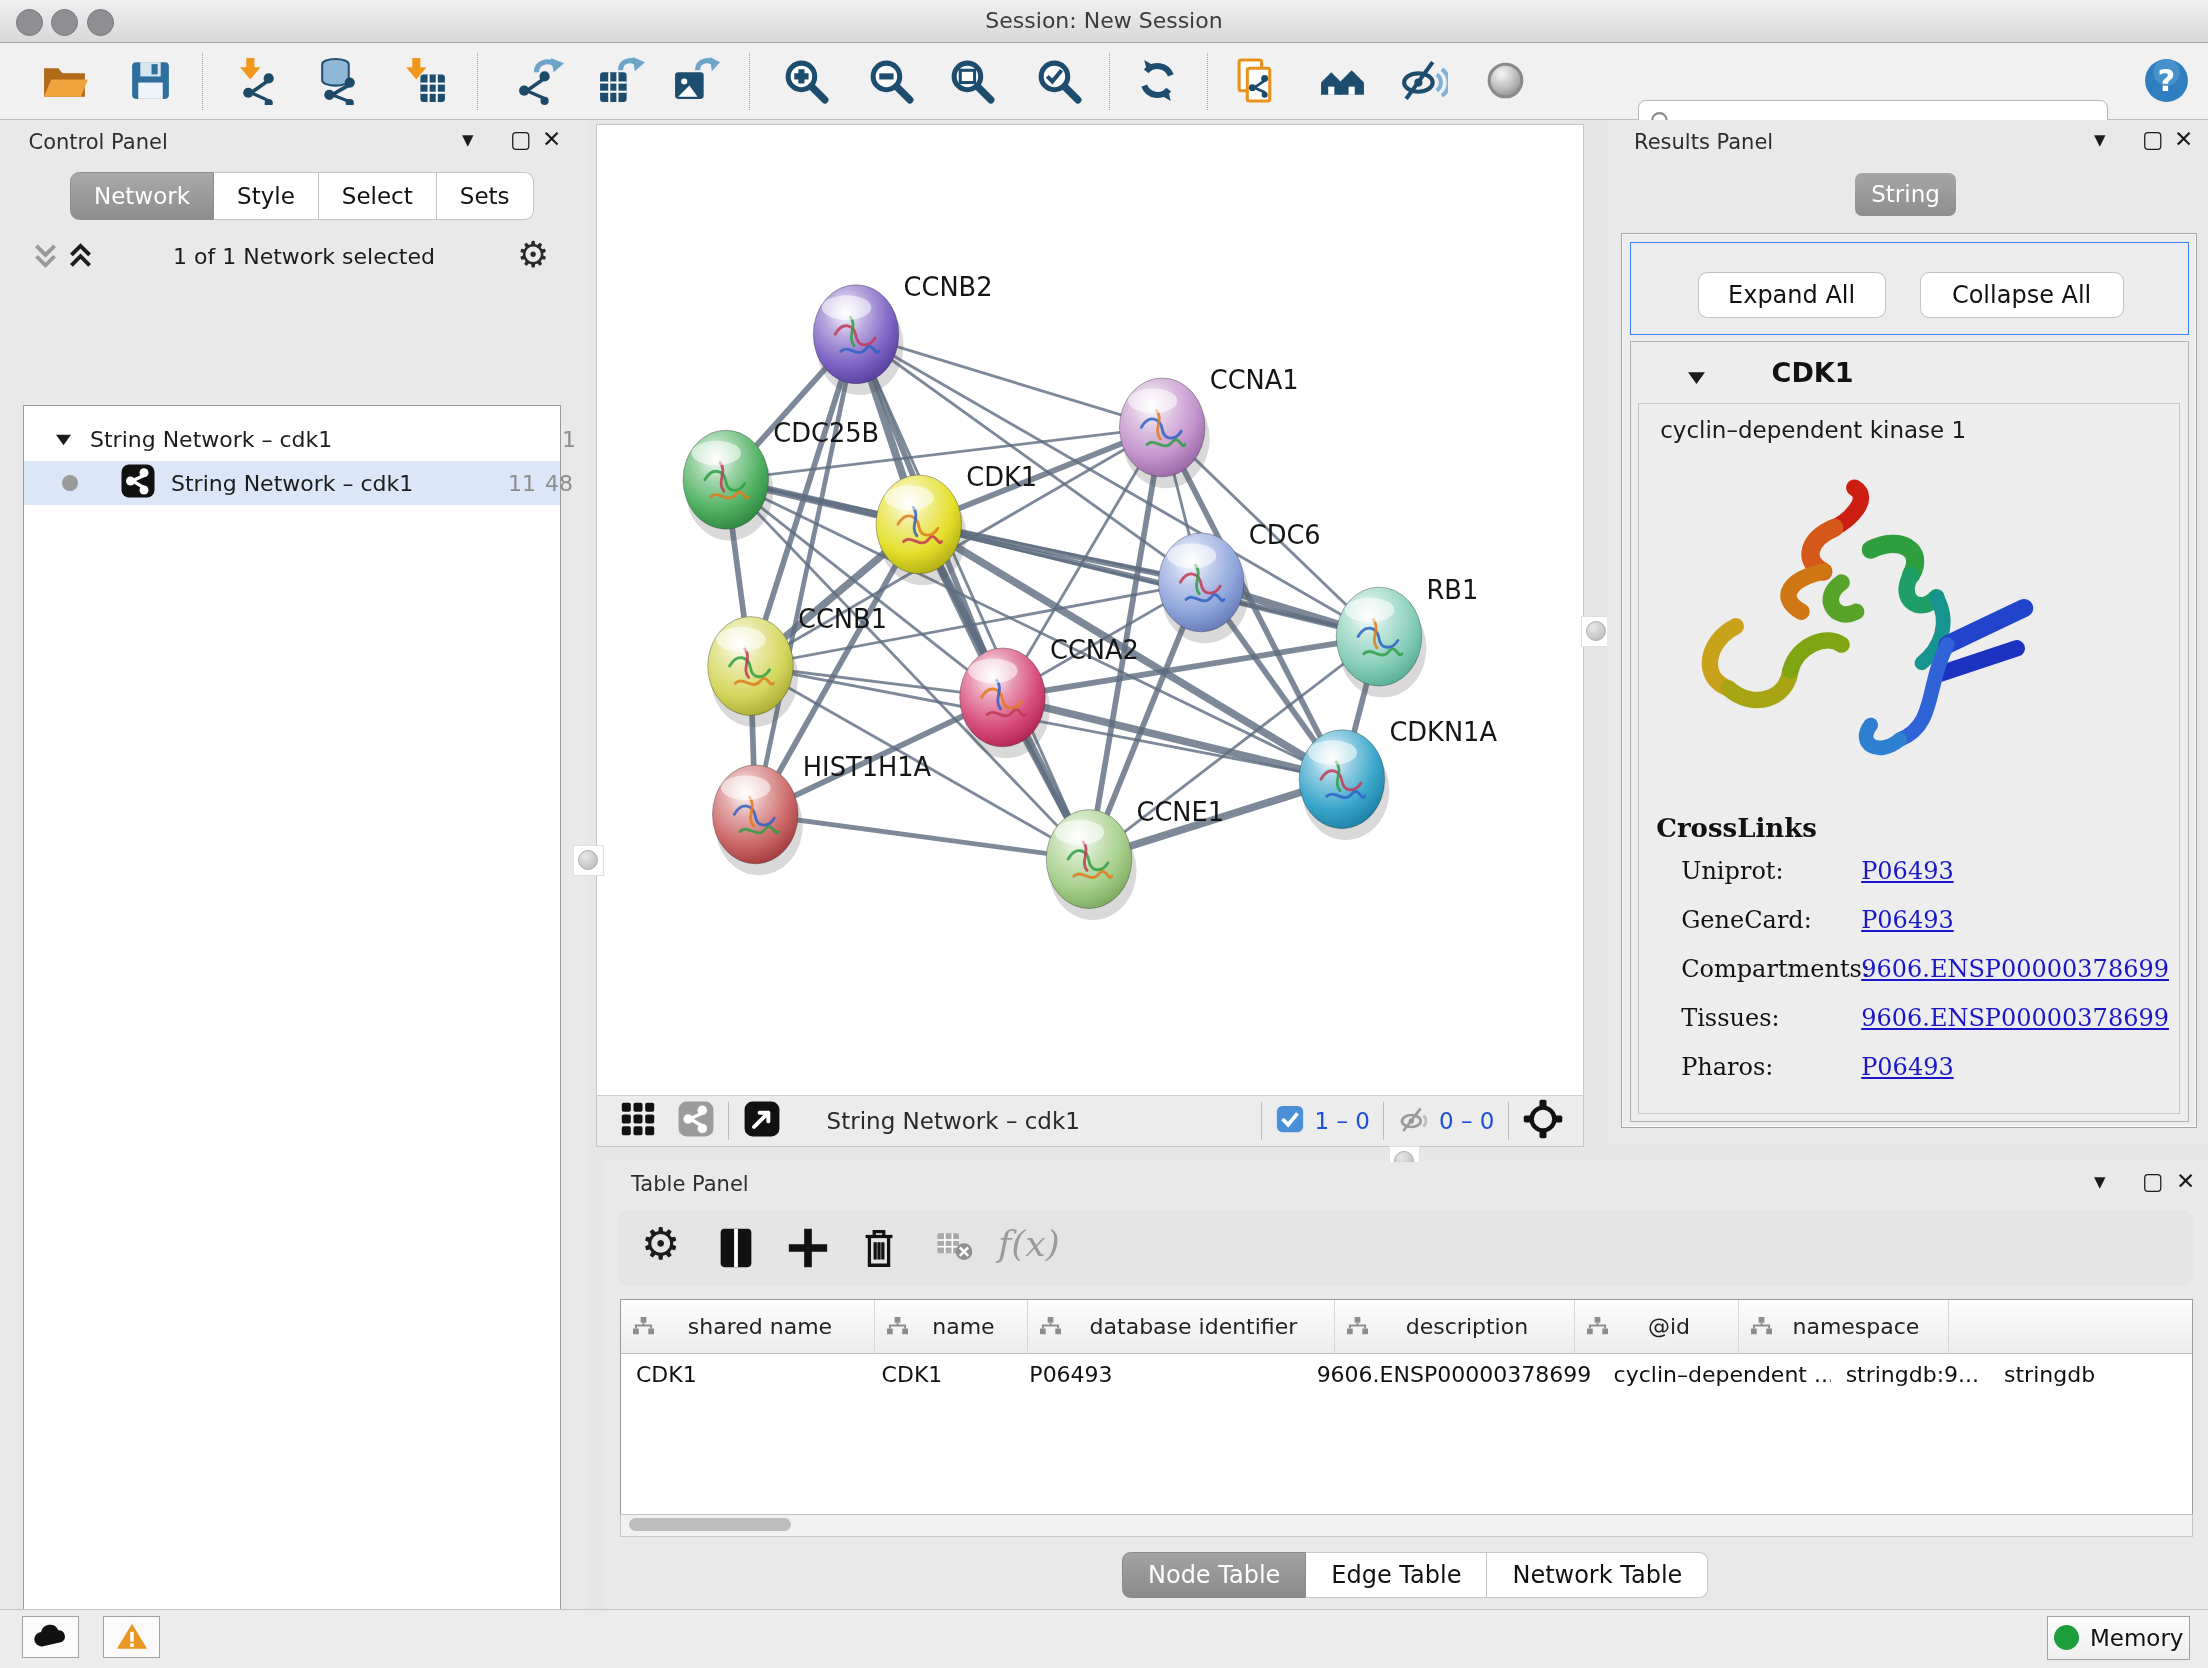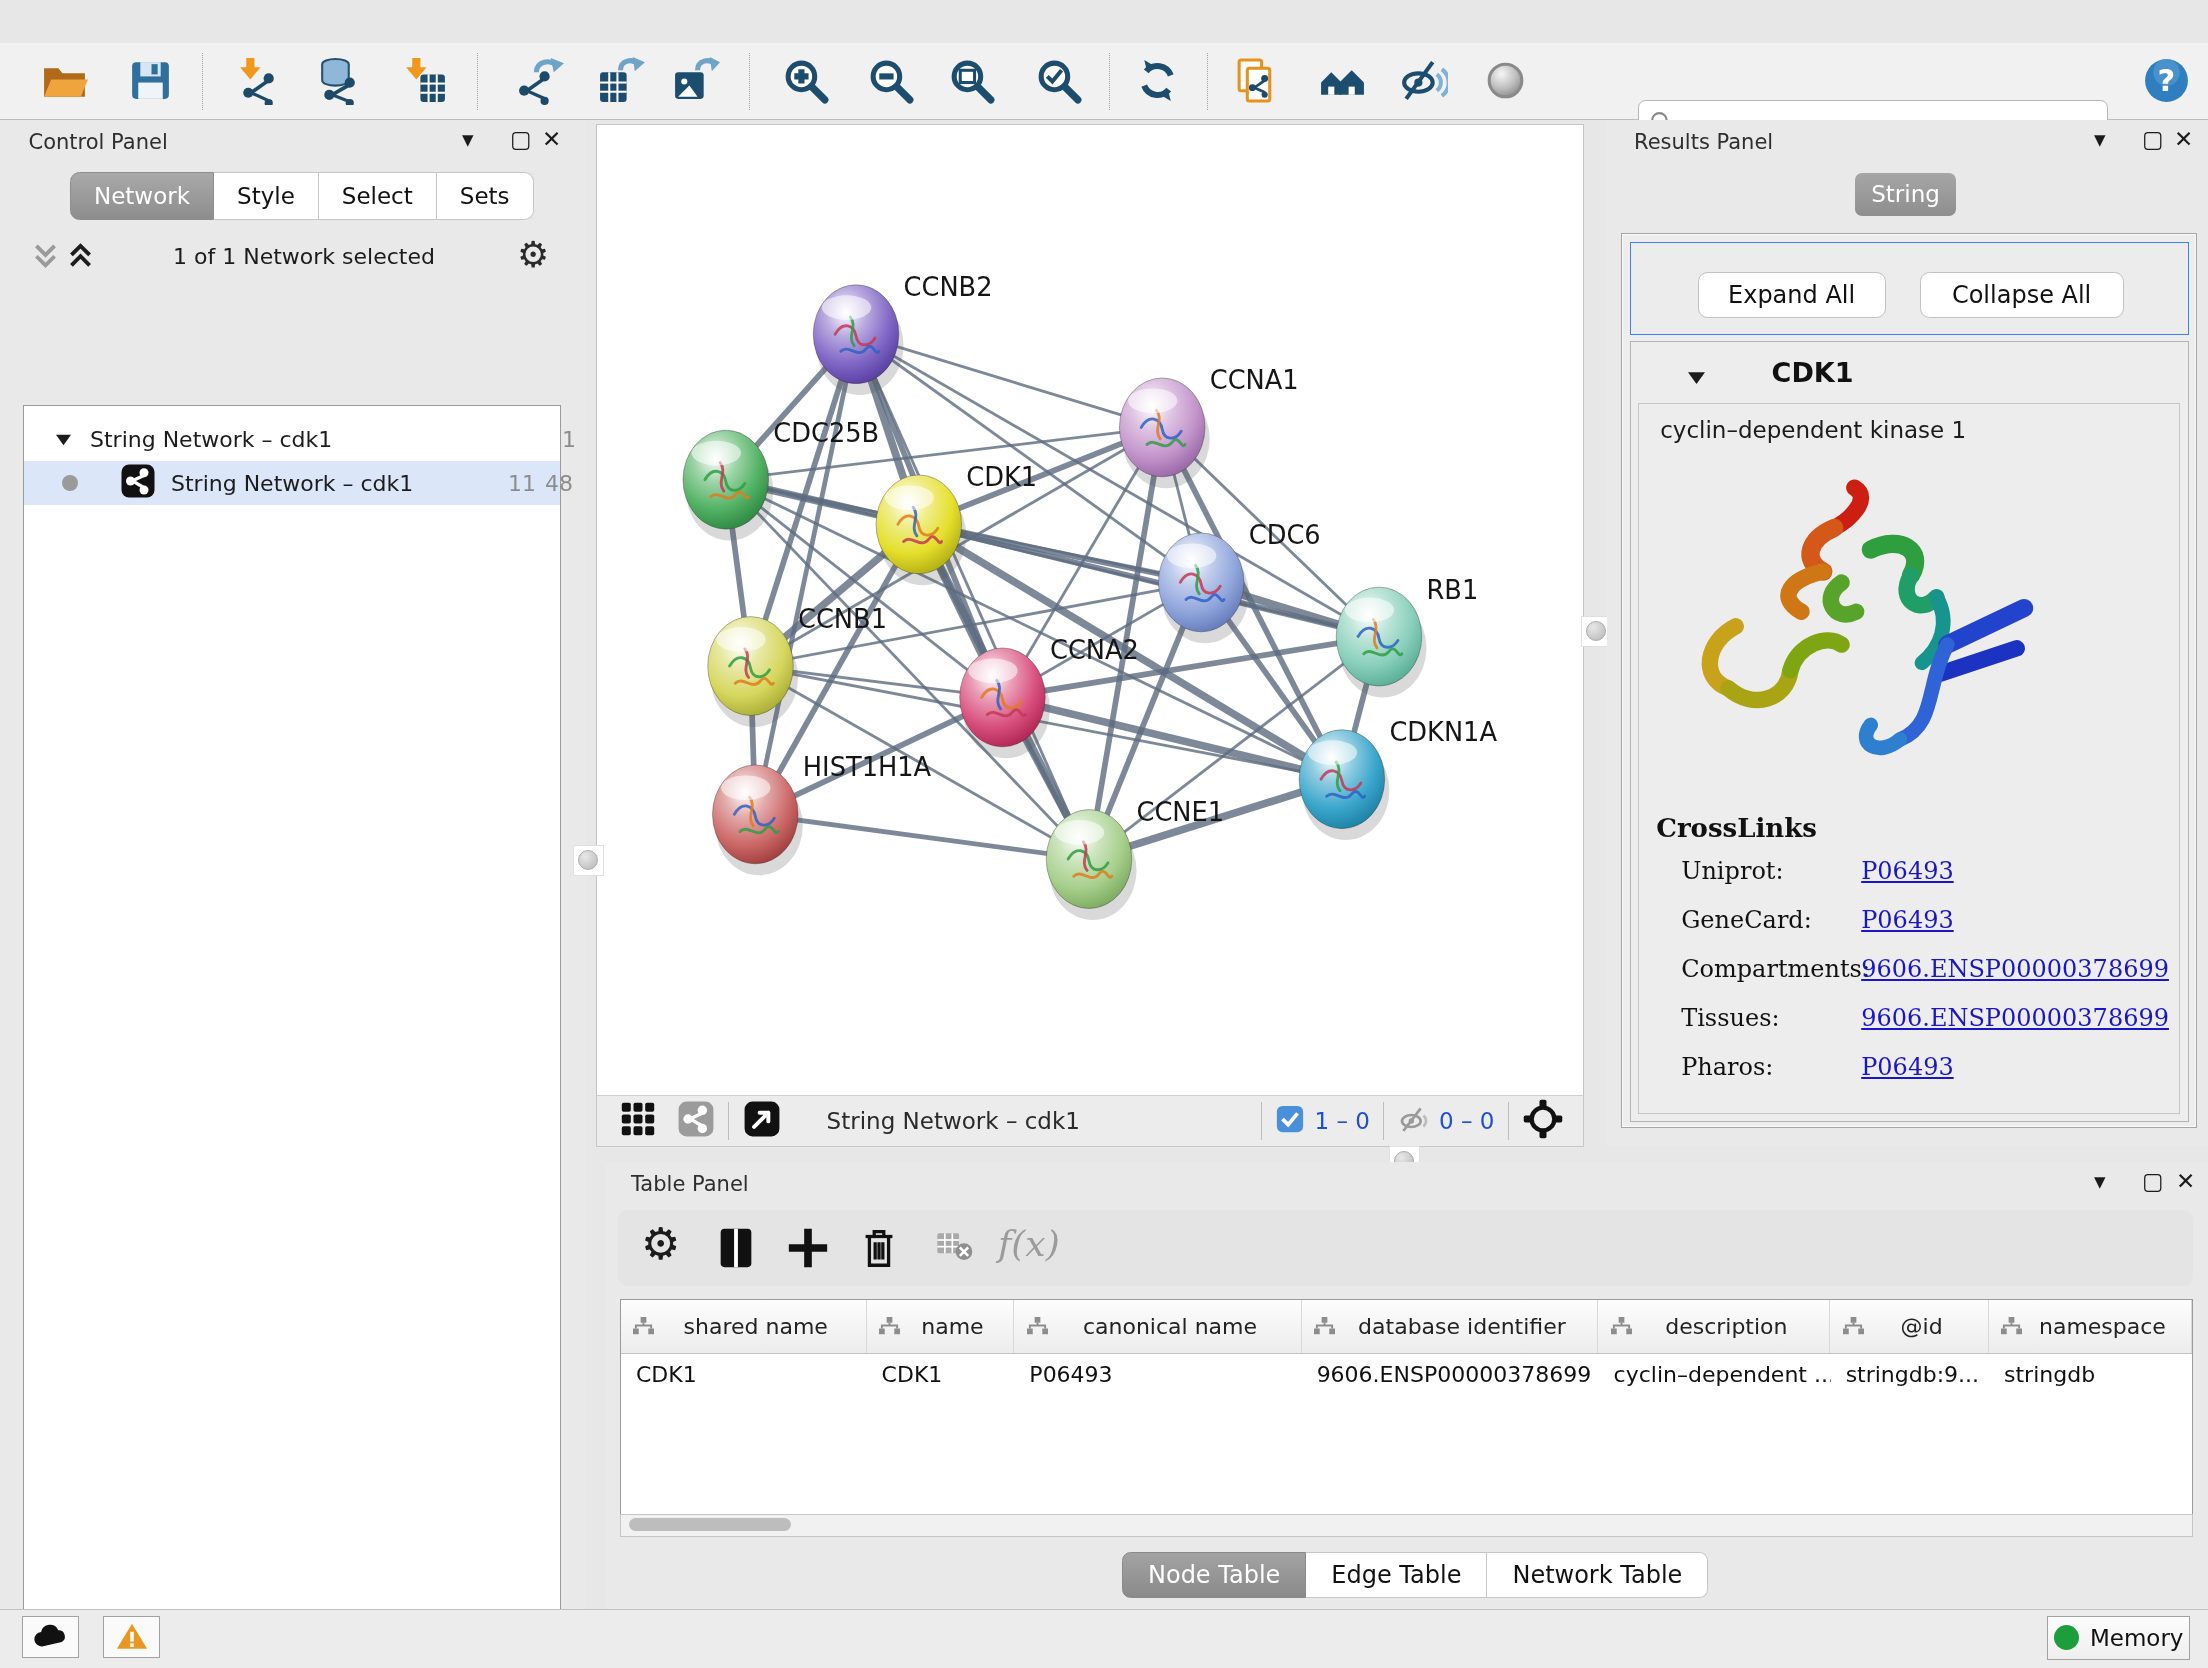--- a/index.html
+++ b/index.html
@@ -66,20 +66,26 @@
   
   #statusbar{left:0;top:1609px;width:2208px;height:59px;background:#ececec;border-top:1px solid #c2c2c2;}
   .sb-btn{top:5.7px;height:40px;background:#fafafa;border:1.9px solid #a2a2a2;display:flex;align-items:center;justify-content:center;cursor:pointer;}
   #mem-btn{left:2047px;top:5.7px;width:141px;height:42px;background:linear-gradient(#fcfcfc,#efefef);border:1.9px solid #a2a2a2;display:flex;align-items:center;justify-content:center;gap:11.4px;cursor:pointer;font-size:23px;color:#111;}
 </style>
 </head>
 <body>
 
 <div id="app">
 
+  <div class="abs" id="titlebar">
+    <div class="abs tl" style="left:16px"></div>
+    <div class="abs tl" style="left:51px"></div>
+    <div class="abs tl" style="left:87px"></div>
+    <div class="abs" id="win-title">Session: New Session</div>
+  </div>
 
   <div class="abs" id="toolbar">
     <div class="abs tb-ic" style="left:40px"><svg viewBox="0 0 48 48">
           <path d="M4 12 L18 12 L22 17 L44 17 L44 40 L4 40 Z" fill="#b06a18"></path>
           <path d="M4 40 L11 23 L47 23 L40 40 Z" fill="#f0a43e"></path>
         </svg></div>
     <div class="abs tb-ic" style="left:126px"><svg viewBox="0 0 48 48">
           <rect x="6" y="6" width="36" height="36" rx="4" fill="#2e6f9e"></rect>
           <rect x="14" y="6" width="20" height="14" fill="#d7e6f0"></rect>
           <rect x="25" y="8" width="6" height="10" fill="#2e6f9e"></rect>
@@ -695,27 +701,20 @@
           </svg>
           <span>shared name</span>
         </div>
         <div class="th" style="width: 152px;">
           <svg width="23" height="21" viewBox="0 0 24 22">
             <path fill="#8d8d8d" d="M9 1h6v6H9z M1 13h6v6H1z M17 13h6v6h-6z"></path>
             <path stroke="#8d8d8d" stroke-width="2" fill="none" d="M12 7v3 M4 13v-3h16v3"></path>
           </svg>
           <span>name</span>
         </div>
-        <div class="th" style="width: 296px;">
-          <svg width="23" height="21" viewBox="0 0 24 22">
-            <path fill="#8d8d8d" d="M9 1h6v6H9z M1 13h6v6H1z M17 13h6v6h-6z"></path>
-            <path stroke="#8d8d8d" stroke-width="2" fill="none" d="M12 7v3 M4 13v-3h16v3"></path>
-          </svg>
-          <span>canonical name</span>
-        </div>
         <div class="th" style="width: 306px;">
           <svg width="23" height="21" viewBox="0 0 24 22">
             <path fill="#8d8d8d" d="M9 1h6v6H9z M1 13h6v6H1z M17 13h6v6h-6z"></path>
             <path stroke="#8d8d8d" stroke-width="2" fill="none" d="M12 7v3 M4 13v-3h16v3"></path>
           </svg>
           <span>database identifier</span>
         </div>
         <div class="th" style="width: 239px;">
           <svg width="23" height="21" viewBox="0 0 24 22">
             <path fill="#8d8d8d" d="M9 1h6v6H9z M1 13h6v6H1z M17 13h6v6h-6z"></path>

